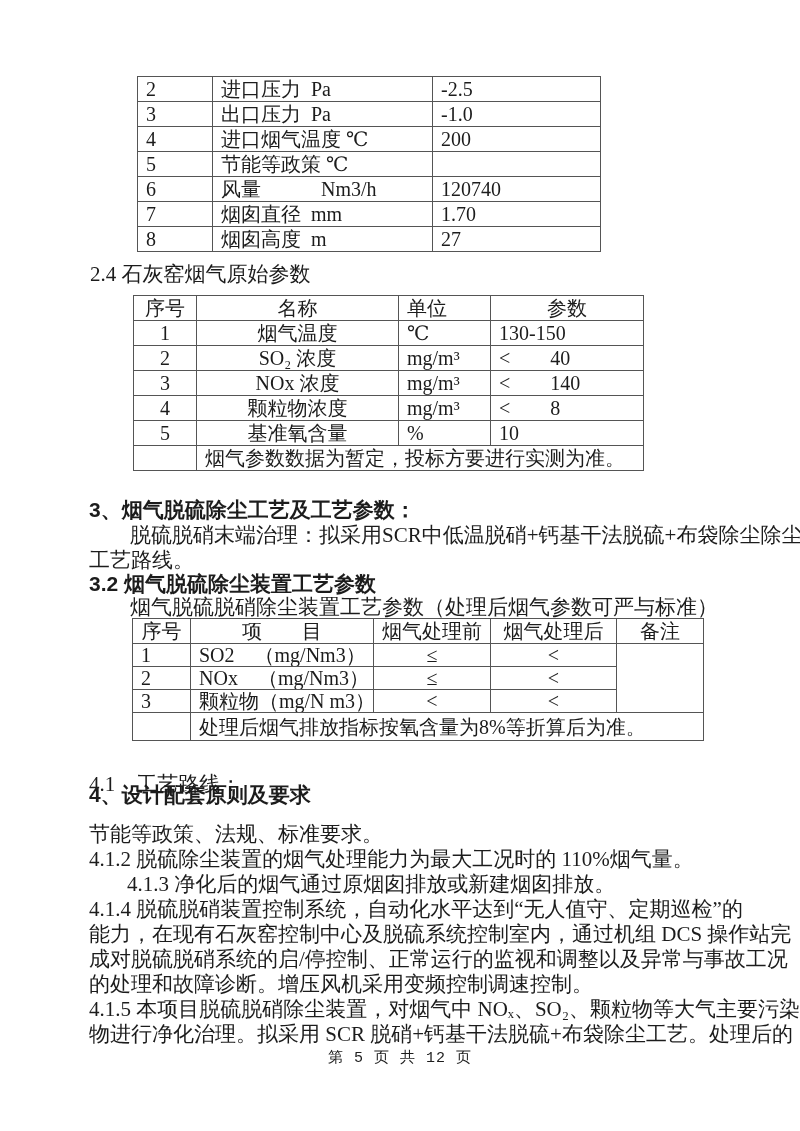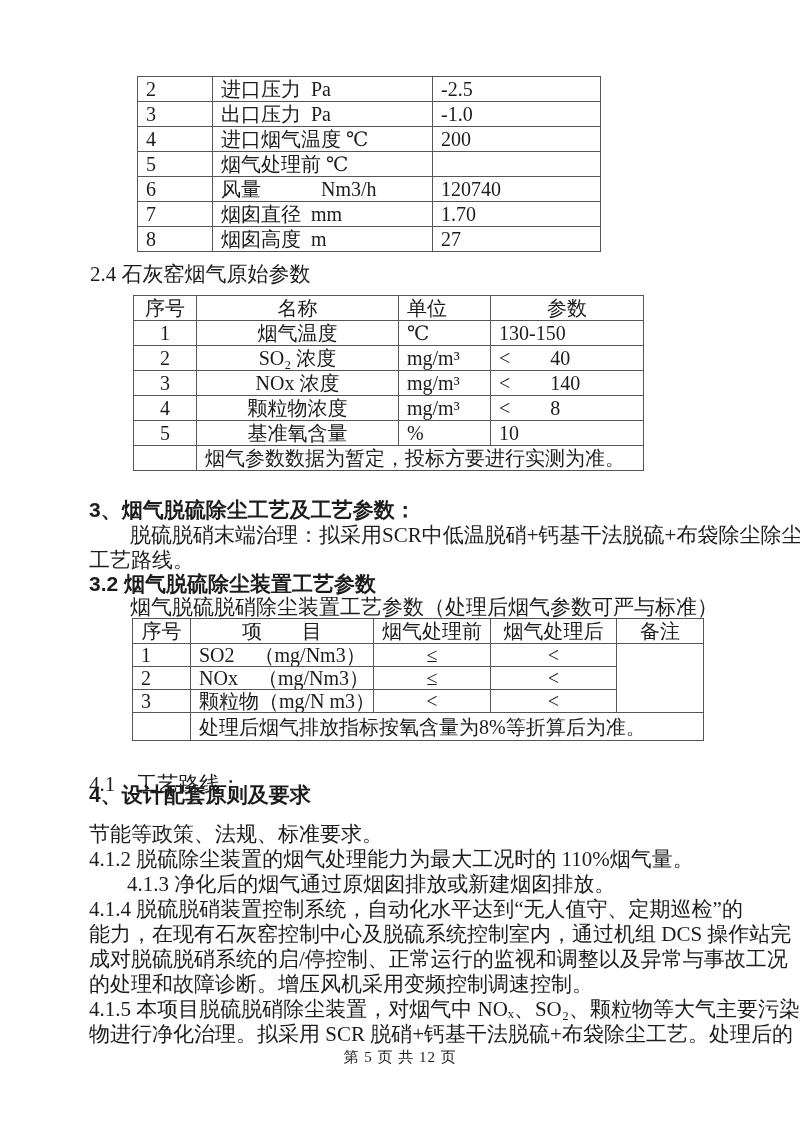--- a/index.html
+++ b/index.html
@@ -15,21 +15,21 @@
   }
   .t1{left:137px;top:76px;width:463px;}
   .t1 tr{height:25px;}
   .t2{left:133px;top:295px;width:510px;}
   .t2 tr{height:25px;}
   .t3{left:132px;top:618px;width:571px;}
   .c{text-align:center;}
   .l{text-align:left;}
   .line{position:absolute;font-size:21px;line-height:22px;white-space:pre;}
   .bh{font-family:"Liberation Sans","DejaVu Sans",sans-serif;font-weight:bold;}
-  .footer{position:absolute;left:0;top:1048px;width:800px;text-align:center;font-size:15px;letter-spacing:1px;}
+  .footer{position:absolute;left:0;top:1048px;width:800px;text-align:center;font-size:15px;letter-spacing:1px;font-family:Liberation Mono, monospace;}
   .note-pad{padding-left:12px;}
 </style>
 </head>
 <body>
 
 <div class="page">
 
   <table class="doc t1">
     <colgroup>
         <col style="width:75px">
@@ -47,21 +47,21 @@
         <td class="l">出口压力  Pa</td>
         <td class="l">-1.0</td>
       </tr>
       <tr>
         <td class="l">4</td>
         <td class="l">进口烟气温度 ℃</td>
         <td class="l">200</td>
       </tr>
       <tr>
         <td class="l">5</td>
-        <td class="l">烟气处理前 ℃</td>
+        <td class="l">节能等政策 ℃</td>
         <td class="l"></td>
       </tr>
       <tr>
         <td class="l">6</td>
         <td class="l">风量　　　Nm3/h</td>
         <td class="l">120740</td>
       </tr>
       <tr>
         <td class="l">7</td>
         <td class="l">烟囱直径  mm</td>

